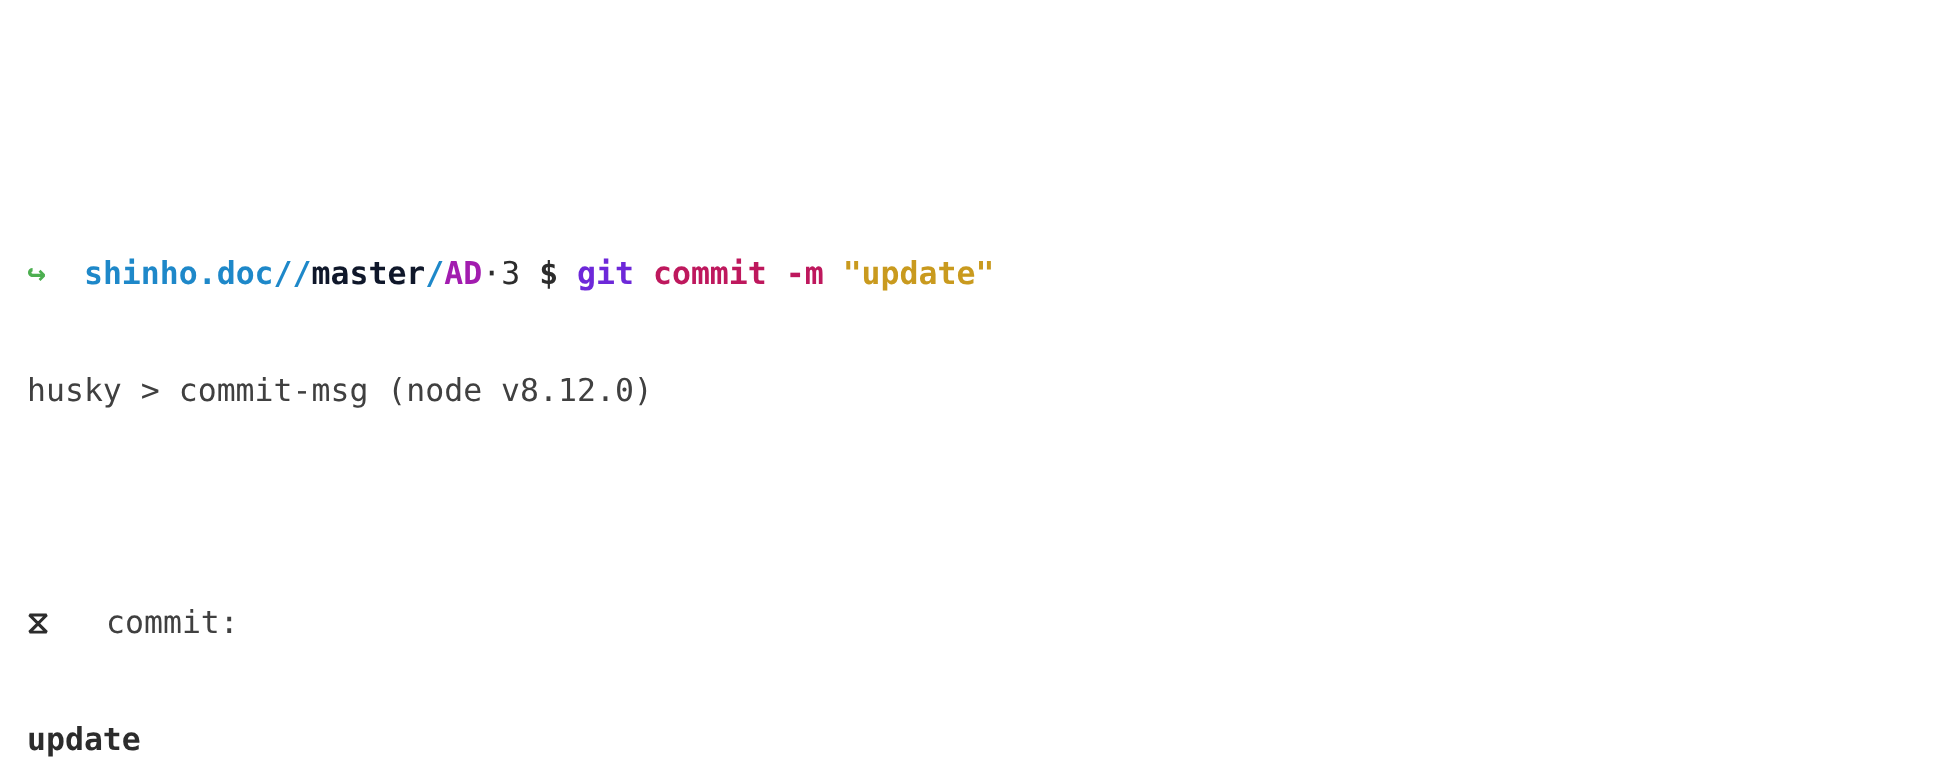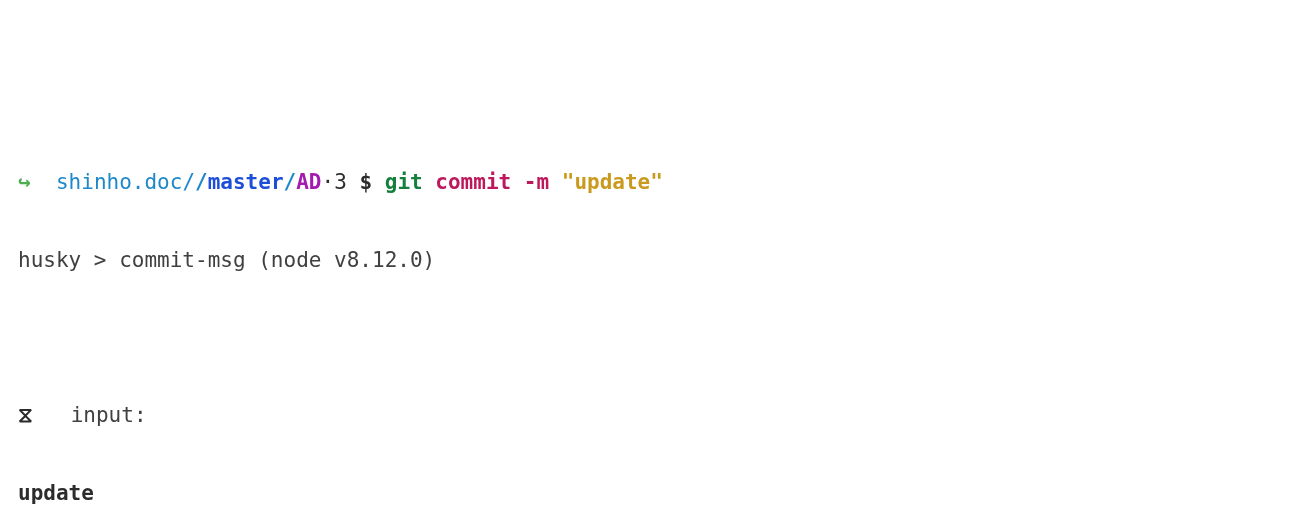--- a/index.html
+++ b/index.html
@@ -15,44 +15,44 @@
       color: #2c2c2c;
       padding: 8px 18px;
       white-space: pre-wrap;
     }
     .arrow-icon {
       color: #4caf50;
       font-weight: bold;
     }
     .path {
       color: #1e88c9;
-      font-weight: normal;
+      font-weight: bold;
     }
     .branch {
-      color: #1d4ed8;
+      color: #0f172a;
       font-weight: bold;
     }
     .slash {
       color: #1e88c9;
       font-weight: bold;
     }
     .state {
       color: #a21caf;
       font-weight: bold;
     }
     .dot-num {
       color: #2c2c2c;
       font-weight: normal;
     }
     .dollar {
       color: #2c2c2c;
       font-weight: bold;
     }
     .git-cmd {
-      color: #15803d;
+      color: #6d28d9;
       font-weight: bold;
     }
     .commit-args {
       color: #be185d;
       font-weight: bold;
     }
     .commit-msg-str {
       color: #c99a1e;
       font-weight: bold;
     }
@@ -71,21 +71,21 @@
     }
   </style>
 </head>
 <body>
 
 
 
 <div class="line"><span class="arrow-icon">↪</span>  <span class="path">shinho.doc/</span><span class="slash">/</span><span class="branch">master</span><span class="slash">/</span><span class="state">AD</span><span class="dot-num">·3</span><span class="dollar"> $ </span><span class="git-cmd">git</span><span class="commit-args"> commit -m </span><span class="commit-msg-str">"update"</span></div>
 <div class="line plain">husky &gt; commit-msg (node v8.12.0)</div>
 <div class="line"> </div>
-<div class="line"><span class="input-icon">⧖</span><span class="plain">   input:</span></div>
+<div class="line"><span class="input-icon">⧖</span><span class="plain">   commit:</span></div>
 <div class="line bold">update</div>
 
 
 
 
 
 
 
 
 

